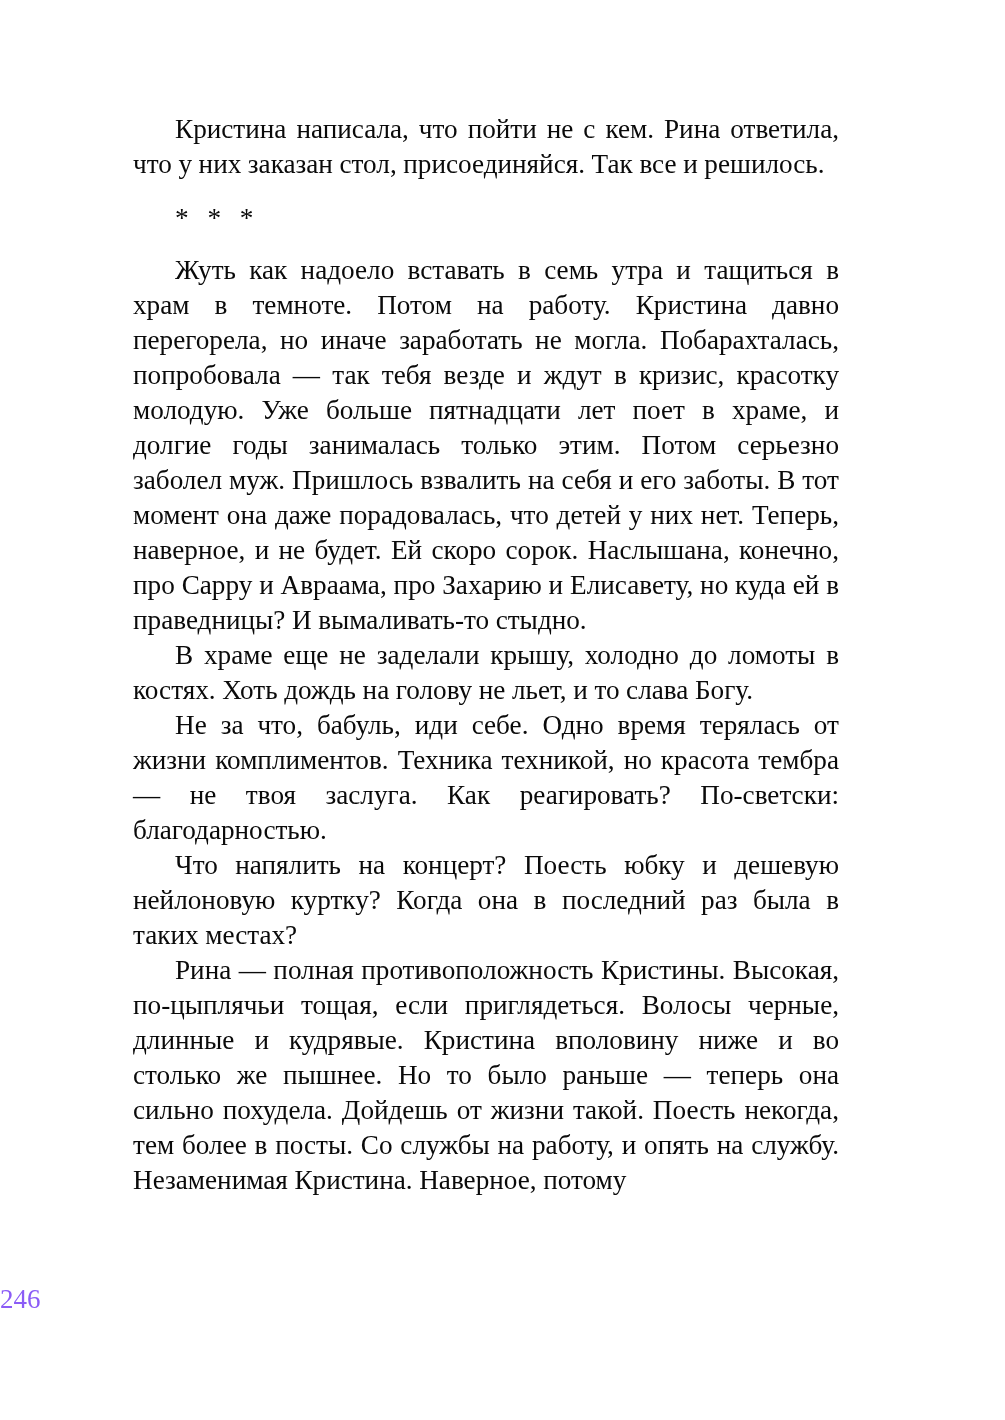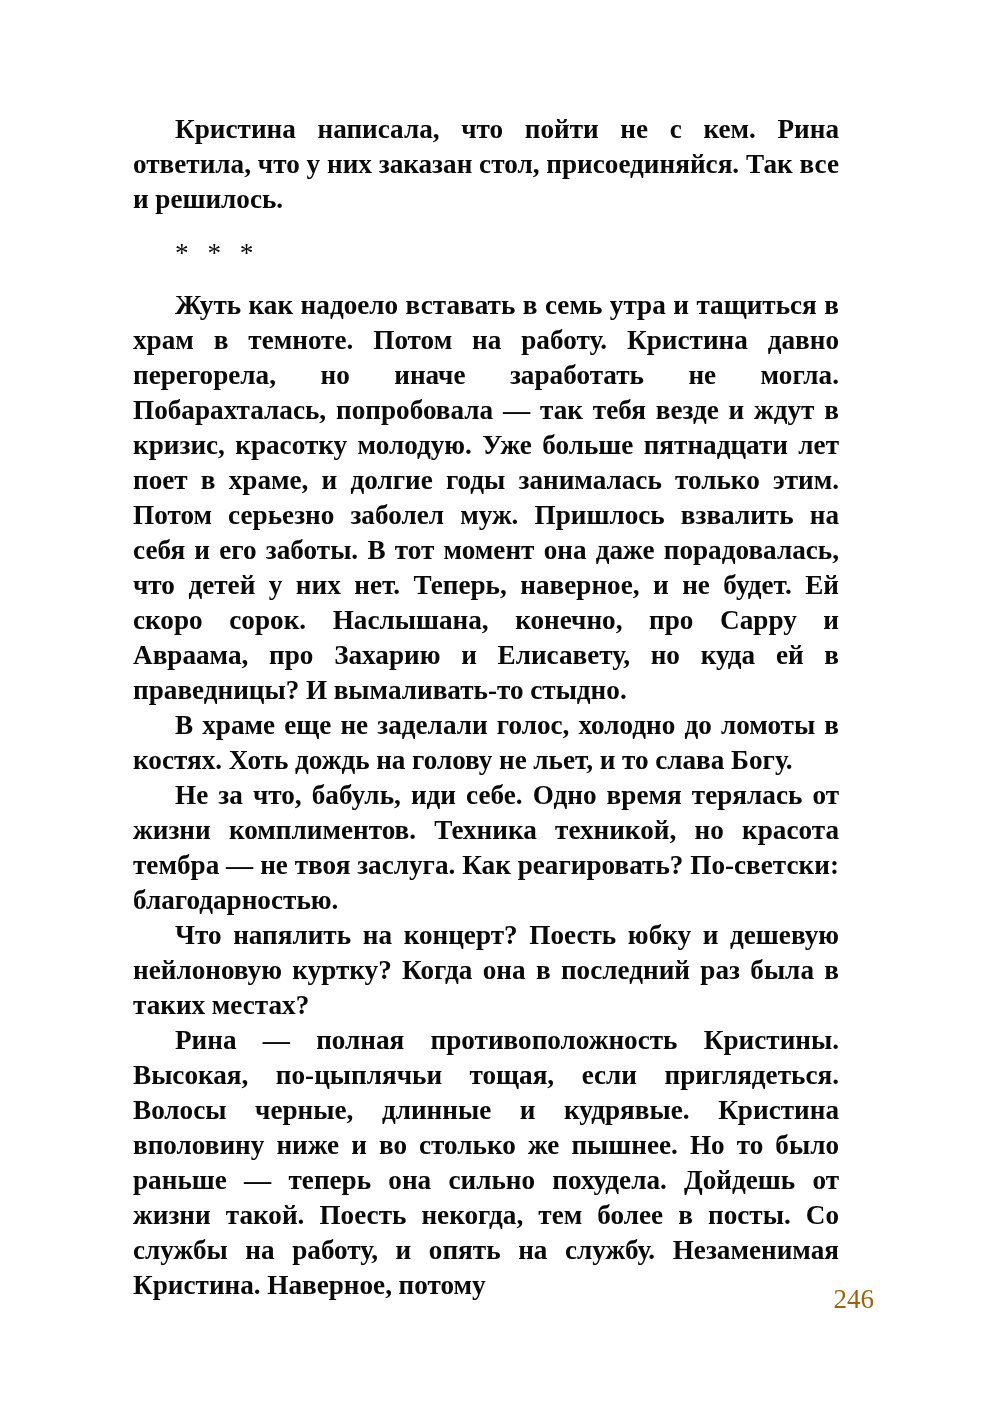--- a/index.html
+++ b/index.html
@@ -35,21 +35,20 @@
   p.para {
     margin: 0;
     padding: 0;
     font-size: 27.2px;
     line-height: 35px;
     text-align: justify;
     text-justify: inter-word;
     text-indent: 42px;
     hyphens: none;
     word-spacing: -0.2px;
-    font-weight: bold;
   }
 
   .separator {
     margin: 0;
     padding: 0;
     font-size: 27.2px;
     line-height: 35px;
     text-indent: 42px;
     letter-spacing: 6px;
     height: 52px;
@@ -58,43 +57,43 @@
 
   .gap-before-sep {
     height: 19px;
   }
 
   .page-number {
     position: absolute;
     left: 0;
     top: 1283px;
     width: 874px;
-    text-align: right;
+    text-align: left;
     font-size: 27px;
     line-height: 32px;
     font-family: "Liberation Serif", "DejaVu Serif", serif;
-    color: #a16207;
+    color: #8b5cf6;
   }
 </style>
 </head>
 <body style="background-color: rgb(255, 255, 255);">
 
 <div class="page" style="background-color: rgb(255, 255, 255); color: rgb(10, 10, 10);">
 
   <div class="text-block">
 
     <p class="para">Кристина написала, что пойти не с кем. Рина ответила, что у них заказан стол, присоединяйся. Так все и решилось.</p>
 
     <div class="gap-before-sep"></div>
 
     <div class="separator">* * *</div>
 
     <p class="para">Жуть как надоело вставать в семь утра и тащиться в храм в темноте. Потом на работу. Кристина давно перегорела, но иначе заработать не могла. Побарахталась, попробовала — так тебя везде и ждут в кризис, красотку молодую. Уже больше пятнадцати лет поет в храме, и долгие годы занималась только этим. Потом серьезно заболел муж. Пришлось взвалить на себя и его заботы. В тот момент она даже порадовалась, что детей у них нет. Теперь, наверное, и не будет. Ей скоро сорок. Наслышана, конечно, про Сарру и Авраама, про Захарию и Елисавету, но куда ей в праведницы? И вымаливать-то стыдно.</p>
 
-    <p class="para">В храме еще не заделали голос, холодно до ломоты в костях. Хоть дождь на голову не льет, и то слава Богу.</p>
+    <p class="para">В храме еще не заделали крышу, холодно до ломоты в костях. Хоть дождь на голову не льет, и то слава Богу.</p>
 
 
     <p class="para">Не за что, бабуль, иди себе. Одно время терялась от жизни комплиментов. Техника техникой, но красота тембра — не твоя заслуга. Как реагировать? По-светски: благодарностью.</p>
 
     <p class="para">Что напялить на концерт? Поесть юбку и дешевую нейлоновую куртку? Когда она в последний раз была в таких местах?</p>
 
     <p class="para">Рина — полная противоположность Кристины. Высокая, по-цыплячьи тощая, если приглядеться. Волосы черные, длинные и кудрявые. Кристина вполовину ниже и во столько же пышнее. Но то было раньше — теперь она сильно похудела. Дойдешь от жизни такой. Поесть некогда, тем более в посты. Со службы на работу, и опять на службу. Незаменимая Кристина. Наверное, потому</p>
 
   </div>
 

